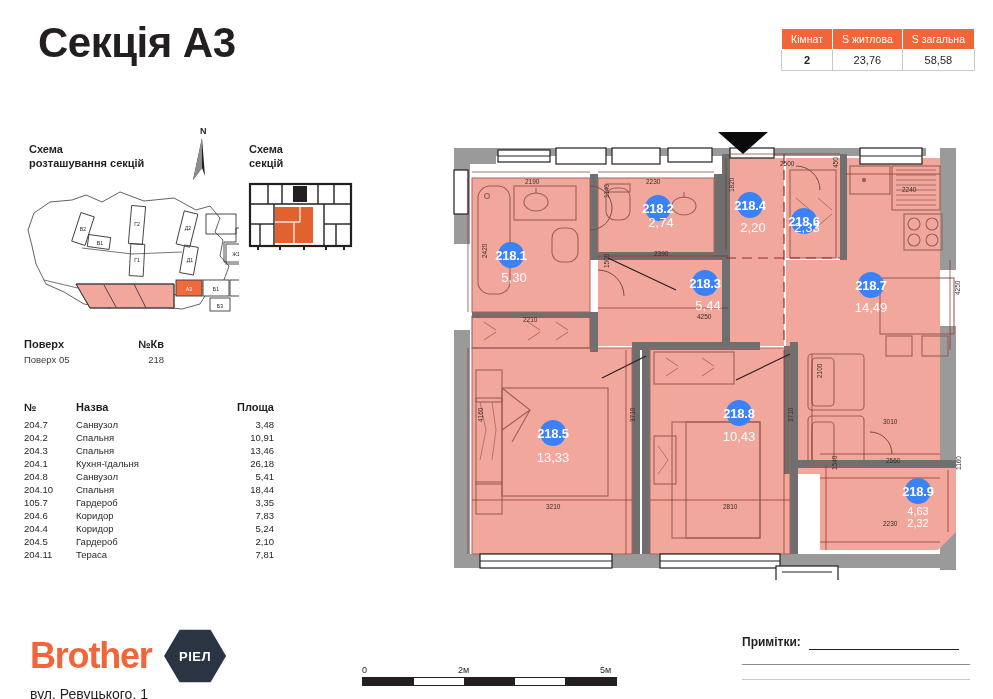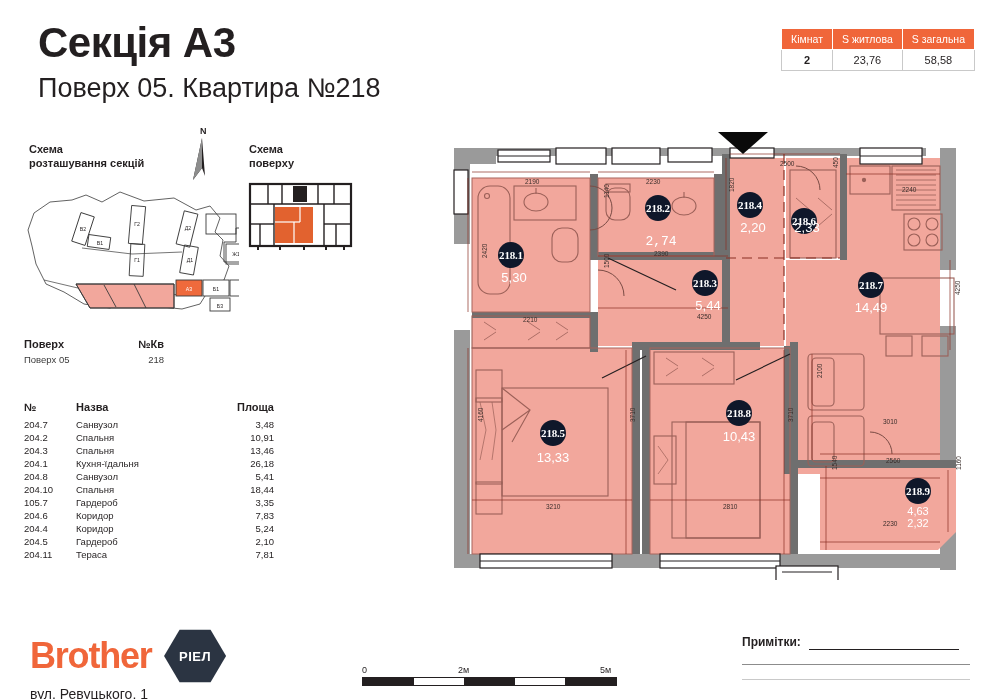--- a/index.html
+++ b/index.html
@@ -99,43 +99,42 @@
   .notes-lbl{font-size:12px;font-weight:bold;display:inline-block;}
   .notes-line{border-bottom:1.4px solid #231f20;display:inline-block;width:150px;margin-left:4px;vertical-align:bottom;}
   .notes-line2{border-bottom:1.4px solid #8c8c8c;width:228px;height:14px;}
   .notes-line3{border-bottom:1.4px solid #c9c9c9;width:228px;height:14px;}
 
   
   .plan{position:absolute;left:440px;top:130px;width:545px;height:450px;}
   .plan svg{display:block;}
 
   .badge{
-    position:absolute;border-radius:50%;background:#0f172a;color:#ffffff;
+    position:absolute;border-radius:50%;background:#3b82f6;color:#ffffff;
     display:flex;align-items:center;justify-content:center;
-    font-size:11px;font-weight:bold;letter-spacing:-0.2px;
-    width:26px;height:26px;font-family:Liberation Serif, serif;
+    font-size:13px;font-weight:bold;letter-spacing:-0.2px;
+    width:26px;height:26px;
   }
   .area{
     position:absolute;color:#ffffff;font-size:13px;font-weight:500;
     text-align:center;white-space:nowrap;
   }
   .area.small{font-size:11px;line-height:1.05;}
   .dim{
     position:absolute;font-size:6.5px;color:#3a2e2b;white-space:nowrap;
   }
   .dim.v{transform-origin:0 0;transform:rotate(-90deg);}
 </style>
 </head>
 <body>
 
 <div class="page">
 
   <div class="title-block">
     <div class="title-main">Секція А3</div>
-    <div class="title-sub">Поверх 05. Квартира №218</div>
   </div>
 
   <table class="summary">
     <thead>
       <tr>
         <th>Кімнат</th>
         <th>S житлова</th>
         <th>S загальна</th>
       </tr>
     </thead>
@@ -147,21 +146,21 @@
       </tr>
     </tbody>
   </table>
 
   <div class="cap" id="cap-sections">
     <div>Схема</div>
     <div>розташування секцій</div>
   </div>
   <div class="cap" id="cap-floor">
     <div>Схема</div>
-    <div>поверху</div>
+    <div>секцій</div>
   </div>
 
   <div class="compass">
     <span class="n">N</span>
     <svg width="40" height="60" viewBox="0 0 40 60">
       <polygon points="19,10 22,48 19,40 10,52" fill="#231f20"></polygon>
       <polygon points="19,10 19,40 10,52" fill="#8d8d8d"></polygon>
     </svg>
   </div>
 
@@ -560,21 +559,21 @@
         <line x1="386" y1="336" x2="386" y2="420"></line>
         <line x1="508" y1="340" x2="508" y2="402"></line>
         <line x1="380" y1="412" x2="500" y2="412"></line>
       </g>
     </svg>
 
     <div id="plan-overlay">
         <div class="badge" style="left: 58px; top: 112px;">218.1</div>
         <div class="area" style="left: 38px; top: 140px; width: 72px;">5,30</div>
         <div class="badge" style="left: 205px; top: 65px;">218.2</div>
-        <div class="area" style="left: 185px; top: 104px; width: 72px; font-family: Liberation Mono, monospace;">2,74</div>
+        <div class="area" style="left: 185px; top: 85px; width: 72px;">2,74</div>
         <div class="badge" style="left: 252px; top: 140px;">218.3</div>
         <div class="area" style="left: 232px; top: 168px; width: 72px;">5,44</div>
         <div class="badge" style="left: 297px; top: 62px;">218.4</div>
         <div class="area" style="left: 277px; top: 90px; width: 72px;">2,20</div>
         <div class="badge" style="left: 351px; top: 78px;">218.6</div>
         <div class="area" style="left: 331px; top: 90px; width: 72px;">2,33</div>
         <div class="badge" style="left: 418px; top: 142px;">218.7</div>
         <div class="area" style="left: 395px; top: 170px; width: 72px;">14,49</div>
         <div class="badge" style="left: 100px; top: 290px;">218.5</div>
         <div class="area" style="left: 77px; top: 320px; width: 72px;">13,33</div>

